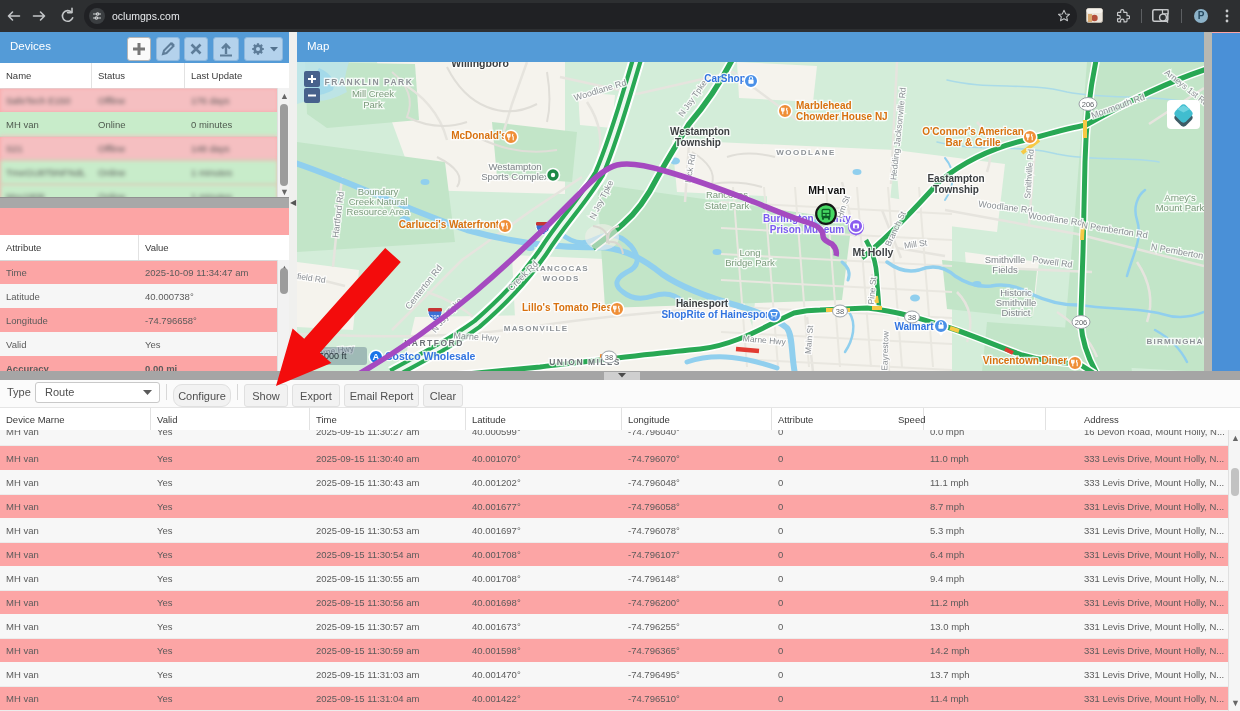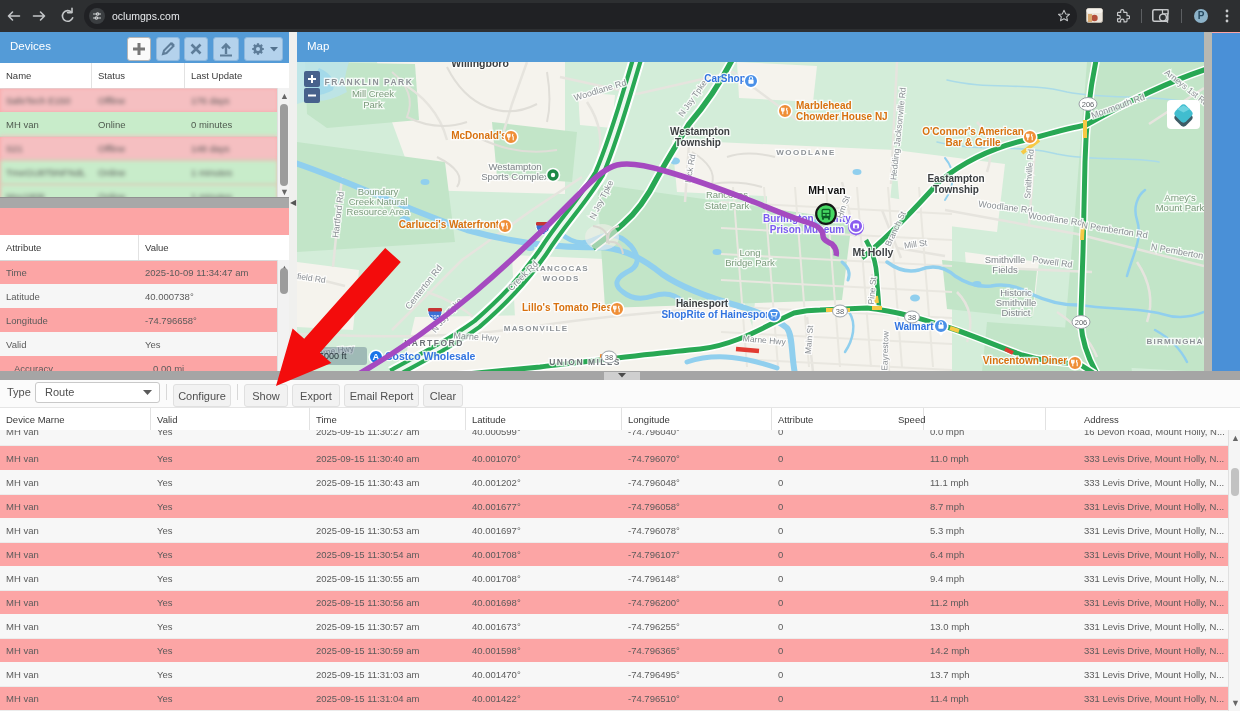--- a/index.html
+++ b/index.html
@@ -166,21 +166,21 @@
         <div class="cell" style="left:139px;width:139px;">40.000738°</div>
   </div>
   <div class="abs" style="left:0;top:48px;width:278px;height:24px;">
     <div class="cell" style="left:0;width:139px;">Longitude</div>
         <div class="cell" style="left:139px;width:139px;">-74.796658°</div>
   </div>
   <div class="abs" style="left:0;top:72px;width:278px;height:24px;background:#f6f6f6;">
     <div class="cell" style="left:0;width:139px;">Valid</div>
         <div class="cell" style="left:139px;width:139px;">Yes</div>
   </div>
-  <div class="abs" style="left:8px;top:96px;width:248px;height:24px;">
+  <div class="abs" style="left:0;top:96px;width:248px;height:24px;font-weight:bold;">
     <div class="cell" style="left:0;width:139px;">Accuracy</div>
         <div class="cell" style="left:139px;width:139px;">0.00 mi</div>
   </div>
   <div class="sbar" style="left:277px;top:0;height:111px;">
     <div class="sarrow" style="top:4px;">▲</div>
     <div class="sthumb" style="top:8px;height:26px;"></div>
   </div>
 </div>
 
 <div class="abs" style="left:289px;top:32px;width:8px;height:340px;background:#f0f0ee;">
@@ -557,21 +557,21 @@
 
 <div class="abs" style="left:0;top:380px;width:1240px;height:27px;background:#fbfbfb;">
   <div class="abs" style="left:7px;top:6px;font-size:11px;color:#4f4f4f;">Type</div>
   <div class="abs" style="left:35px;top:2px;width:123px;height:19px;background:#fff;border:1px solid #c9c9c9;border-radius:3px;">
     <div class="abs" style="left:9px;top:3px;font-size:11px;color:#4f4f4f;">Route</div>
     <svg class="abs" style="left:106px;top:6px" width="11" height="8" viewBox="0 0 11 8">
           <path d="M1 1l4.5 5L10 1z" fill="#5a5a5a"></path>
         </svg>
   </div>
   <div class="abs" style="left:166px;top:4px;width:1px;height:16px;background:#d8d8d8;"></div>
-  <div class="tbtn" style="left:173px;top:4px;width:56px;">Configure</div>
+  <div class="tbtn" style="left:173px;top:4px;width:56px;border-radius:9px;">Configure</div>
   <div class="abs" style="left:237px;top:4px;width:1px;height:16px;background:#d8d8d8;"></div>
   <div class="tbtn" style="left:244px;top:4px;width:42px;">Show</div>
   <div class="tbtn" style="left:292px;top:4px;width:46px;">Export</div>
   <div class="tbtn" style="left:344px;top:4px;width:73px;">Email Report</div>
   <div class="tbtn" style="left:423px;top:4px;width:38px;">Clear</div>
 </div>
 
 <div class="gridhead" style="left:0;top:407px;width:1240px;height:23px;border-top:1px solid #e5e5e5;">
   <div class="gh" style="left:0;width:151px;">Device Marne</div>
   <div class="gh" style="left:151px;width:159px;">Valid</div>

